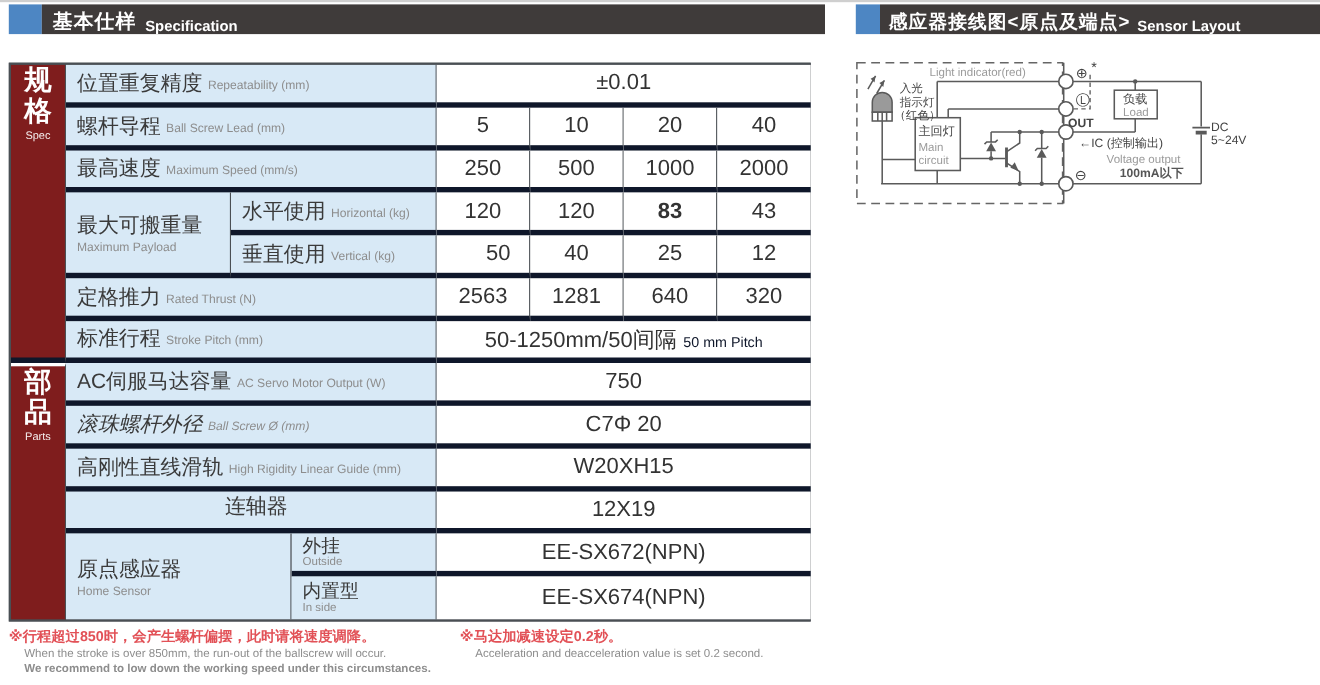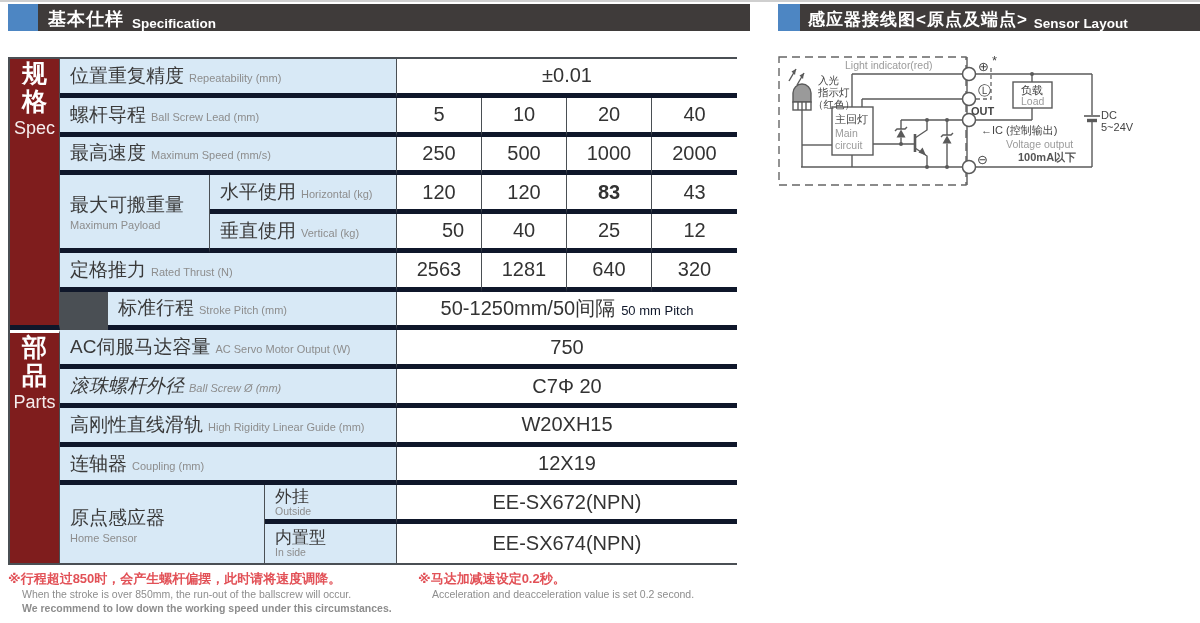--- a/index.html
+++ b/index.html
@@ -19,21 +19,21 @@
   .spec-table{position:absolute;left:8px;top:57px;width:729px;height:508px;
     display:grid;border:2px solid #4a4f54;box-sizing:border-box;
     grid-template-columns:50px 150px 55px 132px 85px 85px 85px 85px;
     grid-template-rows:repeat(13,1fr);background:#4a4f54;}
   .cell{background:#fff;border-right:1px solid #4a4f54;border-bottom:5px solid #0f172a;
     display:flex;align-items:center;box-sizing:border-box;overflow:hidden;}
   .last-col{border-right:none;}
   .last-row{border-bottom:none;}
   .c-side{background:#7f1d1d;flex-direction:column;justify-content:flex-start;color:#fff;}
   .side-zh{font-size:25px;font-weight:bold;width:27px;line-height:1.12;word-break:break-all;text-align:center;}
-  .side-en{font-size:18px;margin-top:3px;opacity:.92;}
+  .side-en{font-size:10px;margin-top:3px;opacity:.92;}
   .sep-top{border-top:3px solid #ffffff;}
   .c-label{background:#d8e9f6;padding-left:10px;gap:5px;}
   .zh{font-size:19px;color:#3a3a3a;white-space:nowrap;}
   .en{font-size:11px;color:#8d8d8d;white-space:nowrap;transform:translateY(2px);}
   .stack{flex-direction:column;align-items:flex-start;justify-content:center;gap:1px;}
   .stack .en{transform:none;}
   .zh-sm{font-size:17px;line-height:1;}
   .en-sm{font-size:10.5px;color:#8d8d8d;line-height:1;}
   .c-val{justify-content:center;font-size:20px;color:#333;}
   .val-sub{font-size:13px;color:#0f172a;margin-left:6px;transform:translateY(2px);}
@@ -135,21 +135,21 @@
 
     <div class="cell c-label" style="grid-area:6/2/7/5;">
       <span class="zh">定格推力</span>
       <span class="en">Rated Thrust (N)</span>
     </div>
     <div class="cell c-val" style="grid-area:6/5/7/6;">2563</div>
     <div class="cell c-val" style="grid-area:6/6/7/7;">1281</div>
     <div class="cell c-val" style="grid-area:6/7/7/8;">640</div>
     <div class="cell c-val last-col" style="grid-area:6/8/7/9;">320</div>
 
-    <div class="cell c-label" style="grid-area:7/2/8/5;margin-left:48px;">
+    <div class="cell c-label" style="grid-area:7/2/8/5;">
       <span class="zh">标准行程</span>
       <span class="en">Stroke Pitch (mm)</span>
     </div>
     <div class="cell c-val last-col" style="grid-area:7/5/8/9;">
       <span>50-1250mm/50间隔</span>
       <span class="val-sub">50 mm Pitch</span>
     </div>
 
     <div class="cell c-label" style="grid-area:8/2/9/5;">
       <span class="zh">AC伺服马达容量</span>
@@ -162,21 +162,21 @@
       <span class="en">Ball Screw Ø (mm)</span>
     </div>
     <div class="cell c-val last-col" style="grid-area:9/5/10/9;">C7Φ 20</div>
 
     <div class="cell c-label" style="grid-area:10/2/11/5;">
       <span class="zh">高刚性直线滑轨</span>
       <span class="en">High Rigidity Linear Guide (mm)</span>
     </div>
     <div class="cell c-val last-col" style="grid-area:10/5/11/9;">W20XH15</div>
 
-    <div class="cell c-label" style="grid-area:11/2/12/5;">
+    <div class="cell c-label" style="grid-area:11/2/12/5;flex-direction:column;">
       <span class="zh">连轴器</span>
       <span class="en">Coupling (mm)</span>
     </div>
     <div class="cell c-val last-col" style="grid-area:11/5/12/9;">12X19</div>
 
     <div class="cell c-label stack" style="grid-area:12/4/13/5;">
       <span class="zh zh-sm">外挂</span>
       <span class="en-sm">Outside</span>
     </div>
     <div class="cell c-label stack last-row" style="grid-area:12/2/14/4;">

